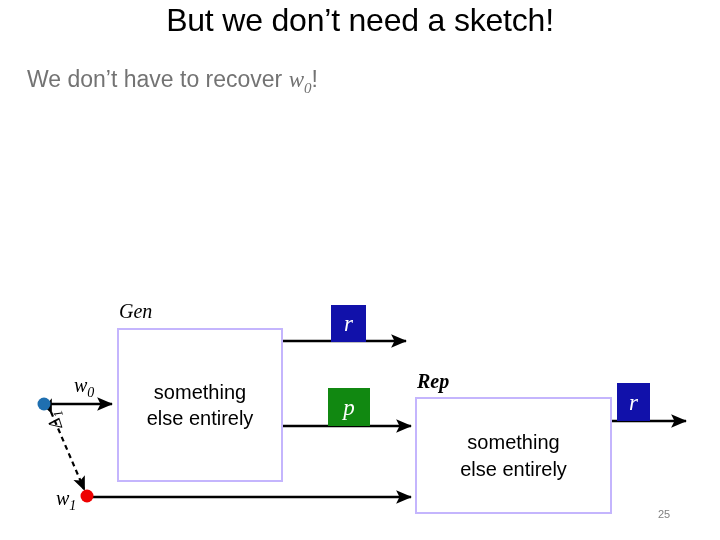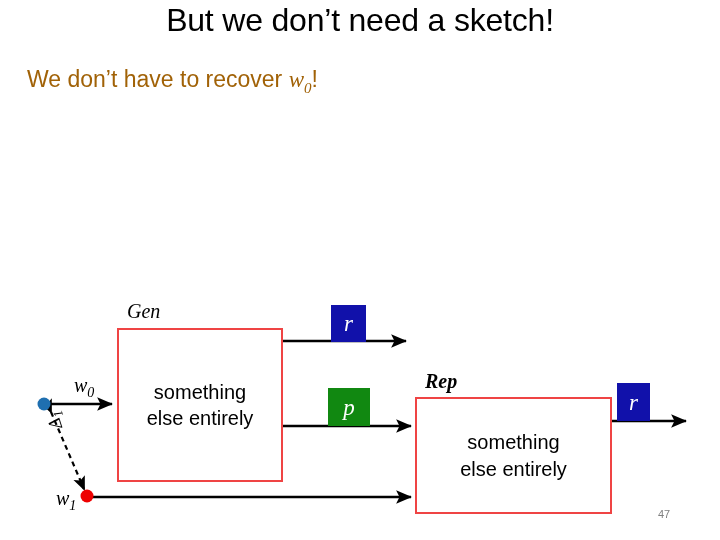--- a/index.html
+++ b/index.html
@@ -38,21 +38,21 @@
     white-space: nowrap;
   }
 
   
   .body-line {
     position: absolute;
     left: 27px;
     top: 66px;
     font-size: 23px;
     font-family: "Liberation Sans", sans-serif;
-    color: #a16207;
+    color: #737373;
     white-space: nowrap;
   }
   .body-line .mvar {
     font-family: "Liberation Serif", serif;
     font-style: italic;
     font-size: 23px;
   }
   .body-line .msub {
     font-family: "Liberation Serif", serif;
     font-style: italic;
@@ -69,21 +69,21 @@
   }
   #diagram svg {
     position: absolute;
     left: 0; top: 0;
   }
 
   
   .procbox {
     position: absolute;
     box-sizing: border-box;
-    border: 2px solid #ef4444;
+    border: 2px solid #c4b5fd;
     background: #ffffff;
     display: flex;
     flex-direction: column;
     align-items: center;
     justify-content: center;
     font-family: "Liberation Sans", sans-serif;
     font-size: 20px;
     line-height: 1.32;
     color: #000000;
     text-align: center;
@@ -102,21 +102,20 @@
   }
 
   
   .box-caption {
     position: absolute;
     font-family: "Liberation Serif", serif;
     font-style: italic;
     font-size: 20px;
     color: #000000;
     white-space: nowrap;
-    margin-left: 8px;
   }
   #gen-caption { left: 119px; top: 300px; }
   #rep-caption { left: 417px; top: 370px; font-weight: bold; }
 
   
   .chip {
     position: absolute;
     display: flex;
     align-items: center;
     justify-content: center;
@@ -244,15 +243,15 @@
     </div>
 
     <div class="chip blue" id="chip-r-top">r</div>
 
     <div class="chip green" id="chip-p">p</div>
 
     <div class="chip blue" id="chip-r-right">r</div>
 
   </div>
 
-  <div id="page-number">47</div>
+  <div id="page-number">25</div>
 
 </div>
 
 </body></html>

